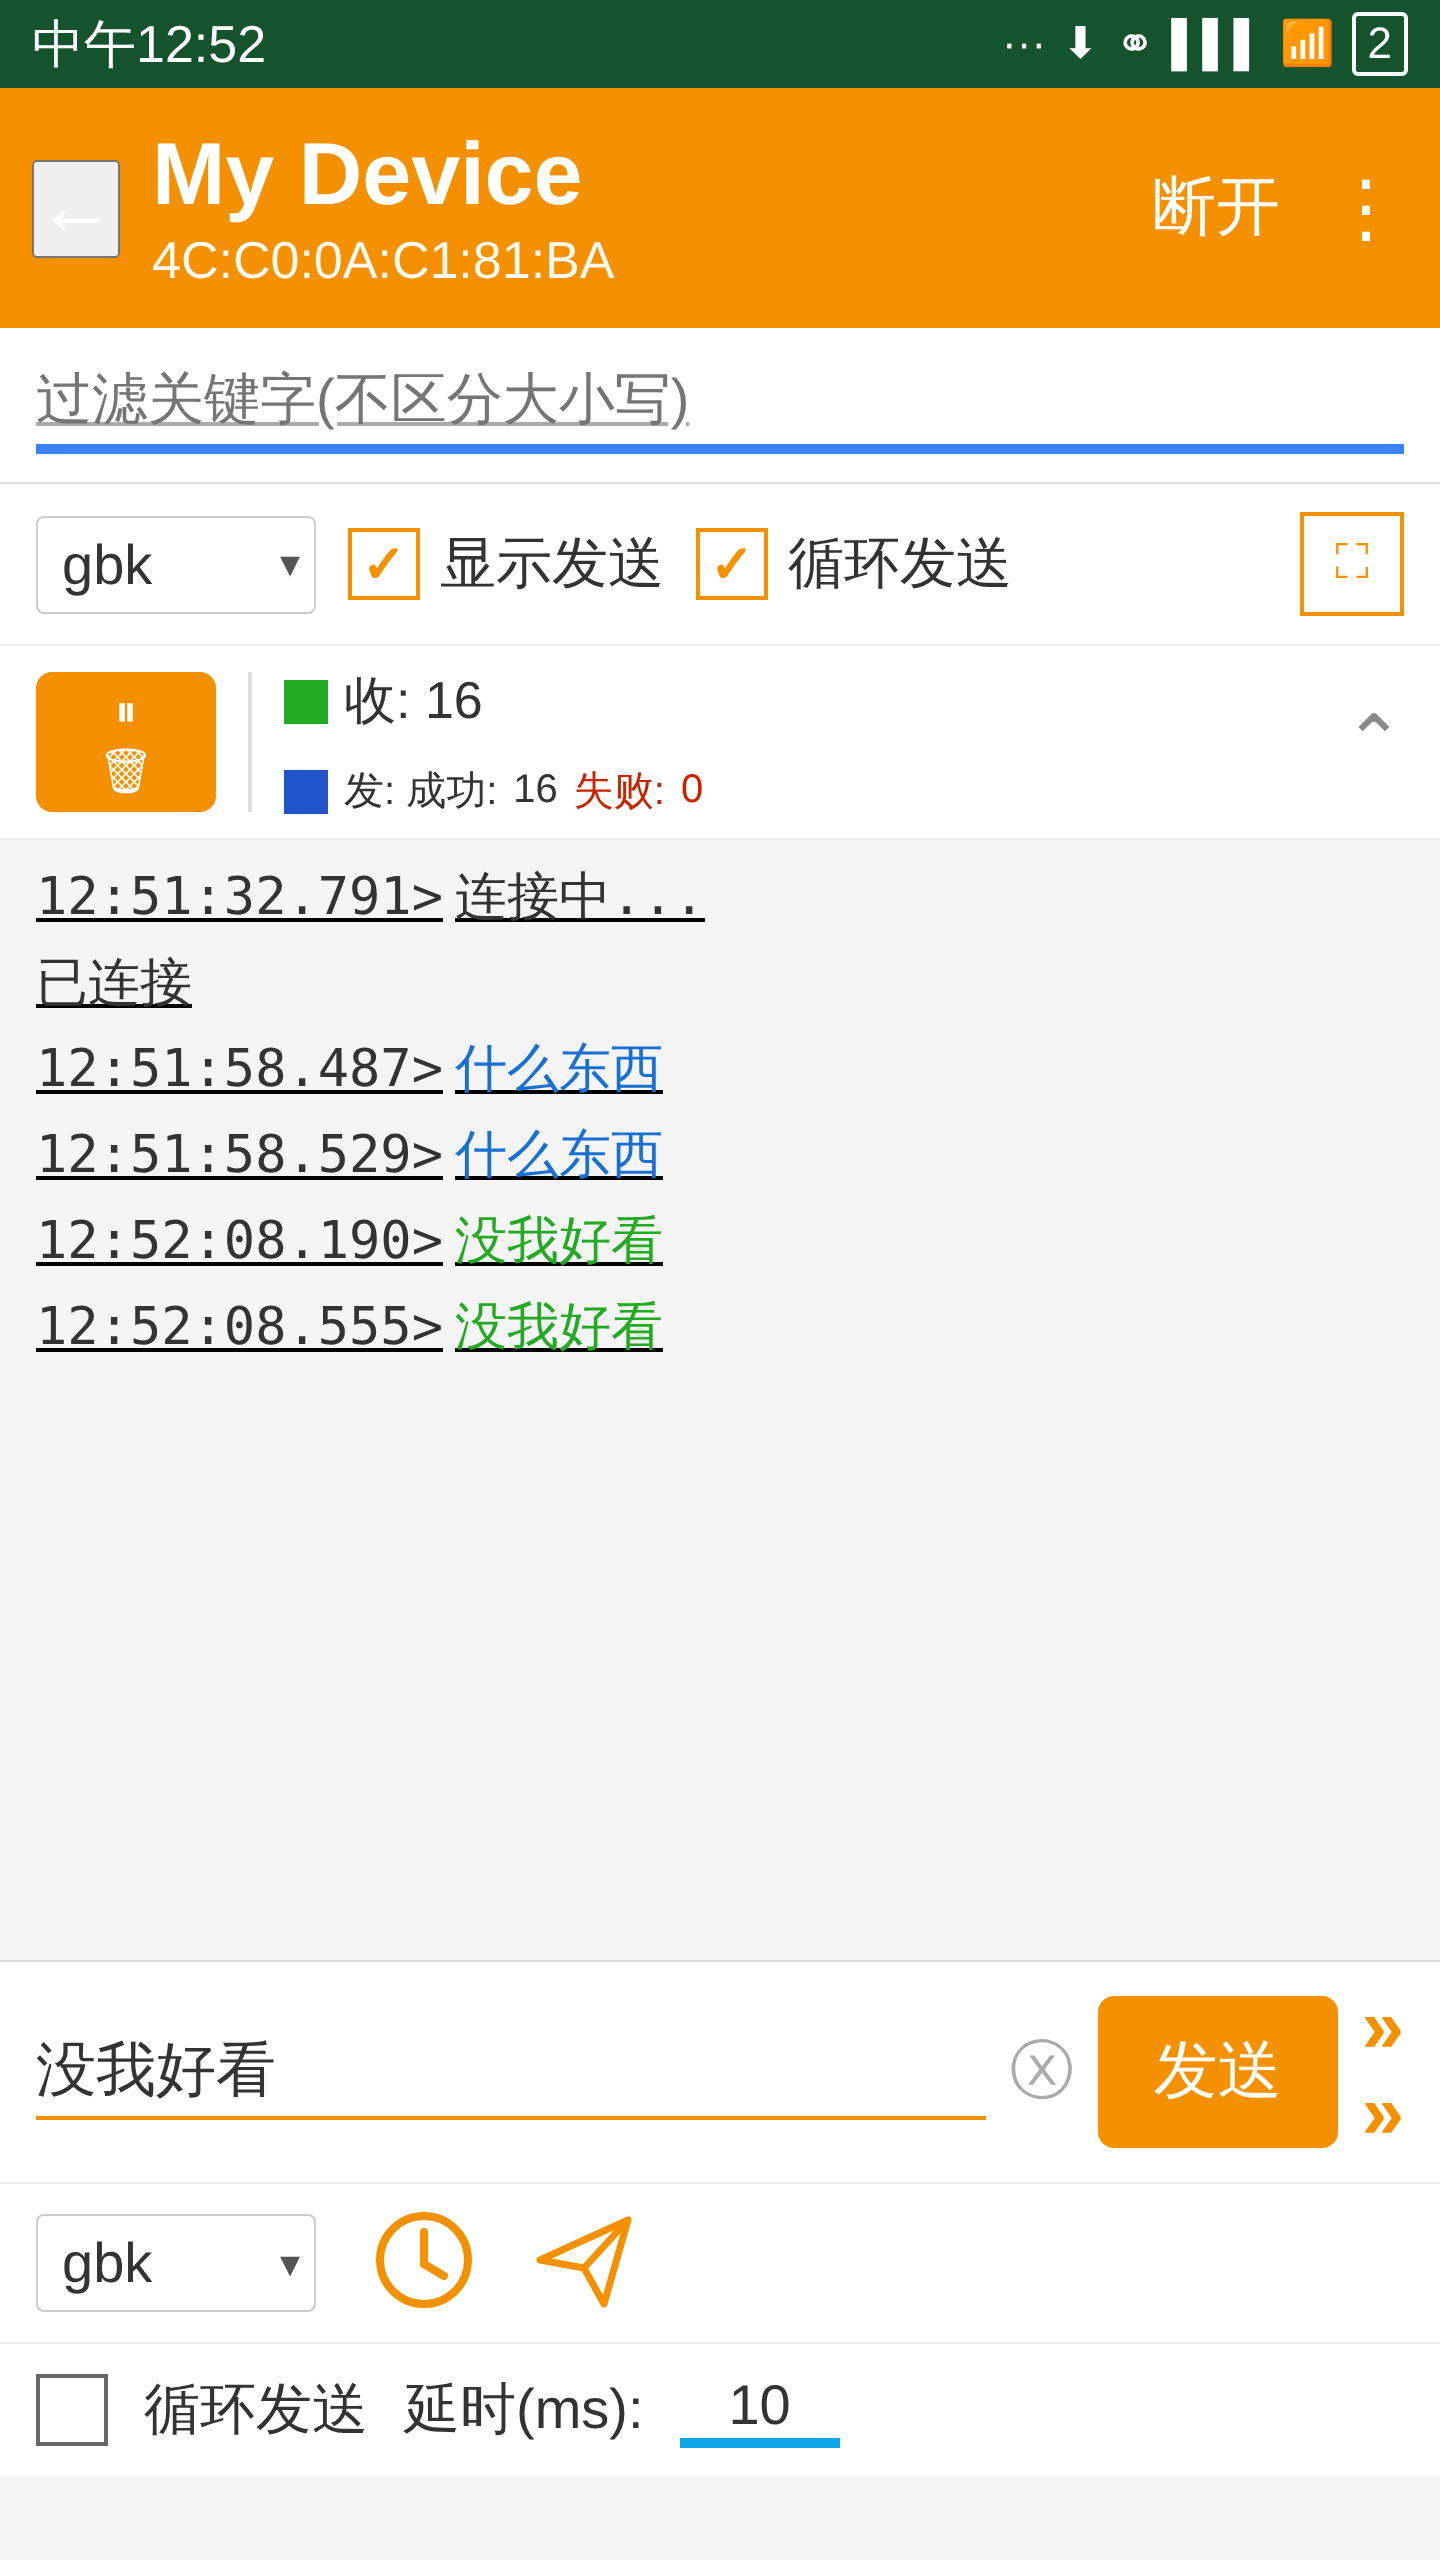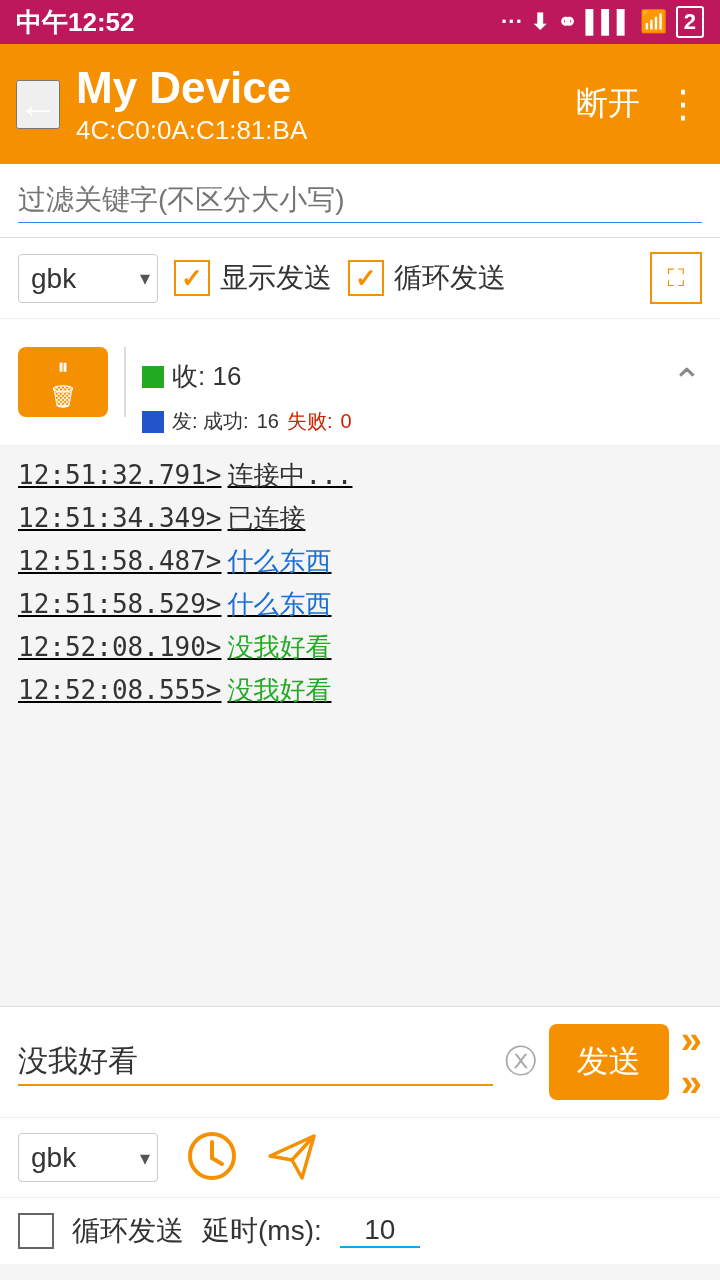--- a/index.html
+++ b/index.html
@@ -7,29 +7,29 @@
     body {
       width: 720px;
       min-height: 1280px;
       font-family: 'Arial', sans-serif;
       background: #f5f5f5;
       overflow-x: hidden;
     }
 
     
     .status-bar {
-      background: #be185d;
+      background: #14532d;
       height: 44px;
       display: flex;
       align-items: center;
       justify-content: space-between;
       padding: 18px 16px;
       color: white;
       font-size: 26px;
-      font-weight: 700;
+      font-weight: 400;
     }
     .status-bar-right {
       display: flex;
       align-items: center;
       gap: 8px;
       font-size: 22px;
     }
 
     
     .toolbar {
@@ -82,26 +82,27 @@
 
     
     .filter-bar {
       background: white;
       padding: 14px 18px;
       border-bottom: 1px solid #ddd;
     }
     .filter-input {
       width: 100%;
       border: none;
-      border-bottom: 1px solid #3b82f6;
+      border-bottom: 5px solid #3b82f6;
       font-size: 28px;
       color: #aaa;
       padding: 6px 0;
       outline: none;
       background: transparent;
+      text-decoration: underline;
     }
 
     
     .controls-row {
       background: white;
       padding: 14px 18px;
       display: flex;
       align-items: center;
       gap: 16px;
       border-bottom: 1px solid #eee;
@@ -203,21 +204,20 @@
     .divider-v {
       width: 2px;
       height: 70px;
       background: #ddd;
       margin: 0 16px;
     }
     .stats-text {
       display: flex;
       flex-direction: column;
       gap: 14px;
-      margin-top: 30px;
     }
     .stat-recv {
       display: flex;
       align-items: center;
       gap: 8px;
       font-size: 26px;
       color: #333;
     }
     .stat-send {
       display: flex;
@@ -380,21 +380,21 @@
     .loop-label {
       font-size: 28px;
       color: #333;
     }
     .delay-label {
       font-size: 28px;
       color: #333;
     }
     .delay-input {
       border: none;
-      border-bottom: 2px solid #0ea5e9;
+      border-bottom: 5px solid #0ea5e9;
       font-size: 28px;
       color: #333;
       width: 80px;
       text-align: center;
       outline: none;
       background: transparent;
     }
   </style>
 </head>
 <body>
@@ -480,21 +480,20 @@
   </div>
   <span class="chevron-up">⌃</span>
 </div>
 
 <div class="log-area">
   <div class="log-line">
     <span class="log-time">12:51:32.791&gt;</span>
     <span class="log-msg-default">连接中...</span>
   </div>
   <div class="log-line">
-    <span class="log-time">12:51:34.349&gt;</span>
     <span class="log-msg-default">已连接</span>
   </div>
   <div class="log-line">
     <span class="log-time">12:51:58.487&gt;</span>
     <span class="log-msg-blue">什么东西</span>
   </div>
   <div class="log-line">
     <span class="log-time">12:51:58.529&gt;</span>
     <span class="log-msg-blue">什么东西</span>
   </div>

